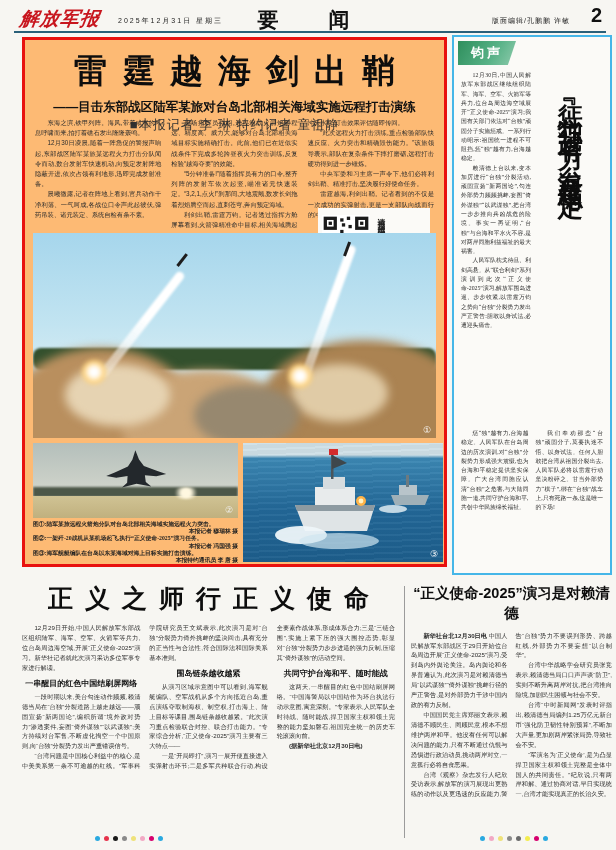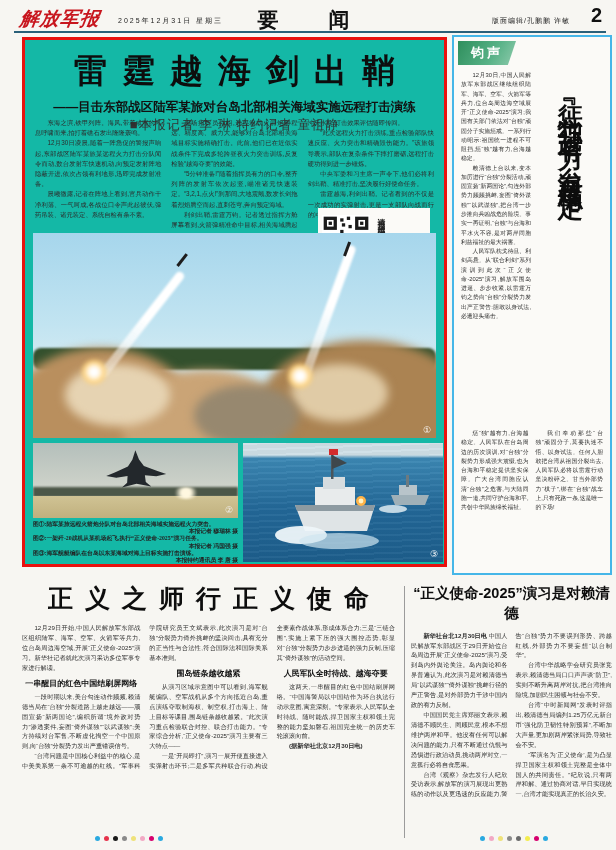--- a/index.html
+++ b/index.html
@@ -12,21 +12,21 @@
     font-style:italic; font-weight:bold; font-size:19px; color:#c8161e; transform:skewX(-8deg); letter-spacing:1px; }
   .hdr-date { position:absolute; left:118px; top:16px; font-size:7px; letter-spacing:2px; color:#222; }
   .hdr-section { position:absolute; left:0; right:9px; top:6px; text-align:center; font-size:21px;
     font-weight:bold; letter-spacing:22px; text-indent:22px; color:#111; }
   .hdr-editor { position:absolute; right:46px; top:16px; font-size:7px; color:#222; letter-spacing:1px; }
   .hdr-page { position:absolute; right:14px; top:4px; font-size:20px; font-weight:bold; color:#111; }
   .hdr-rule { position:absolute; left:14px; right:10px; top:31px; height:2px; background:#2a6079; }
 
   
   .main-box { position:absolute; left:22px; top:37px; width:425px; height:530px;
-    border:3px solid #e8110f; background:#14b8a6; }
+    border:3px solid #e8110f; background:#fdba74; }
   .main-headline { margin-top:9px; text-align:center; font-size:33px; font-weight:bold;
     letter-spacing:15px; text-indent:15px; color:#0d0d0d; }
   .main-sub { margin-top:5px; text-align:center; font-size:12.5px; font-weight:bold; color:#111; }
   .main-byline { text-align:center; font-size:13px; color:#333; letter-spacing:1px; }
   .main-body { position:absolute; left:10px; right:10px; top:78px; height:115px;
     column-count:3; column-gap:10px; font-size:6.3px; line-height:1.62; text-align:justify;
     color:#2c2c2c; overflow:hidden; }
   .main-body p { text-indent:2em; }
   .main-body .dateline { font-weight:bold; text-indent:2em; }
 
@@ -54,21 +54,21 @@
   .ph-ship { left:218px; top:403px; width:200px; height:119px; background:linear-gradient(180deg,#cfe0e7 0%,#cfe0e7 10%,#3c88b4 13%,#236898 55%,#1d5e8c 100%); }
   .sea-streaks { position:absolute; inset:0; background:repeating-linear-gradient(178deg, rgba(255,255,255,.08) 0 2px, rgba(0,0,0,.06) 2px 6px); opacity:.5; }
 
   .captions { position:absolute; left:8px; top:481px; width:205px; height:42px;
     font-family:"Liberation Serif", serif; font-weight:bold; font-size:5.8px; line-height:1.25;
     color:#222; text-align:justify; }
   .captions .credit { display:block; text-align:right; }
 
   
   .comm-box { position:absolute; left:452px; top:35px; width:160px; height:540px;
-    border:2px solid #45b6e8; background:#fbfaf7; }
+    border:2px solid #45b6e8; background:#fbfaf7;font-family:Liberation Serif, serif; }
   .comm-badge { position:absolute; left:4px; top:4px; width:58px; height:24px;
     background:linear-gradient(120deg,#2f8f5d 0%, #58b287 60%, #8fcbad 100%);
     clip-path:polygon(0 0, 100% 0, 86% 100%, 0 100%);
     color:#fff; font-weight:bold; font-size:13px; letter-spacing:3px;
     display:flex; align-items:center; justify-content:center; }
   .comm-upper { position:absolute; left:7px; right:7px; top:34px; height:352px; display:flex; gap:6px; }
   .comm-coltext { width:70px; font-size:5.8px; line-height:1.6; text-align:justify; color:#2c2c2c; overflow:hidden; }
   .comm-coltext p, .comm-lower p { text-indent:2em; }
   .comm-headline { flex:1; display:flex; align-items:flex-start; justify-content:center; padding-top:12px; }
   .comm-headline span { writing-mode:vertical-rl; font-size:25px; font-weight:bold; color:#0d0d0d;
@@ -268,21 +268,21 @@
   <div class="expert">
     <div class="expert-headline">正义之师行正义使命</div>
     <div class="expert-body">
       <p>12月29日开始,中国人民解放军东部战区组织陆军、海军、空军、火箭军等兵力,位台岛周边海空域,开展“正义使命-2025”演习。新华社记者就此次演习采访多位军事专家进行解读。</p>
       <div class="subhead">一串醒目的红色中国结刷屏网络</div>
       <p>一段时期以来,美台勾连动作频频,赖清德当局在“台独”分裂道路上越走越远——顽固宣扬“新两国论”,编织所谓“境外敌对势力”渗透案件,妄图“倚外谋独”“以武谋独”;美方持续对台军售,不断虚化掏空一个中国原则,向“台独”分裂势力发出严重错误信号。</p>
       <p>“台湾问题是中国核心利益中的核心,是中美关系第一条不可逾越的红线。”军事科学院研究员王文斌表示,此次演习是对“台独”分裂势力倚外挑衅的坚决回击,具有充分的正当性与合法性,符合国际法和国际关系基本准则。</p>
       <div class="subhead">围岛链条越收越紧</div>
       <p>从演习区域示意图中可以看到,海军舰艇编队、空军战机从多个方向抵近台岛,重点演练夺取制海权、制空权,打击海上、陆上目标等课目,围岛链条越收越紧。“此次演习重点检验联合封控、联合打击能力。”专家综合分析,“正义使命-2025”演习主要有三大特点——</p>
       <p>一是“开局即打”,演习一展开便直接进入实弹射击环节;二是多军兵种联合行动,构设全要素作战体系,形成体系合力;三是“三链合围”,实施上紧下压的强大围控态势,彰显对“台独”分裂势力步步进逼的强力反制,压缩其“倚外谋独”的活动空间。</p>
-      <div class="subhead">人民军队全时待战、越海夺要</div>
+      <div class="subhead">共同守护台海和平、随时能战</div>
       <p>这两天,一串醒目的红色中国结刷屏网络。“中国海警局以中国结作为环台执法行动示意图,寓意深刻。”专家表示,人民军队全时待战、随时能战,捍卫国家主权和领土完整的能力坚如磐石,祖国完全统一的历史车轮滚滚向前。</p>
       <p class="dateline">(据新华社北京12月30日电)</p>
     </div>
   </div>
 
   <div class="vdivider"></div>
 
   <div class="xinhua">
     <div class="xh-headline">
       <div>“正义使命-2025”演习是对赖清德</div>

